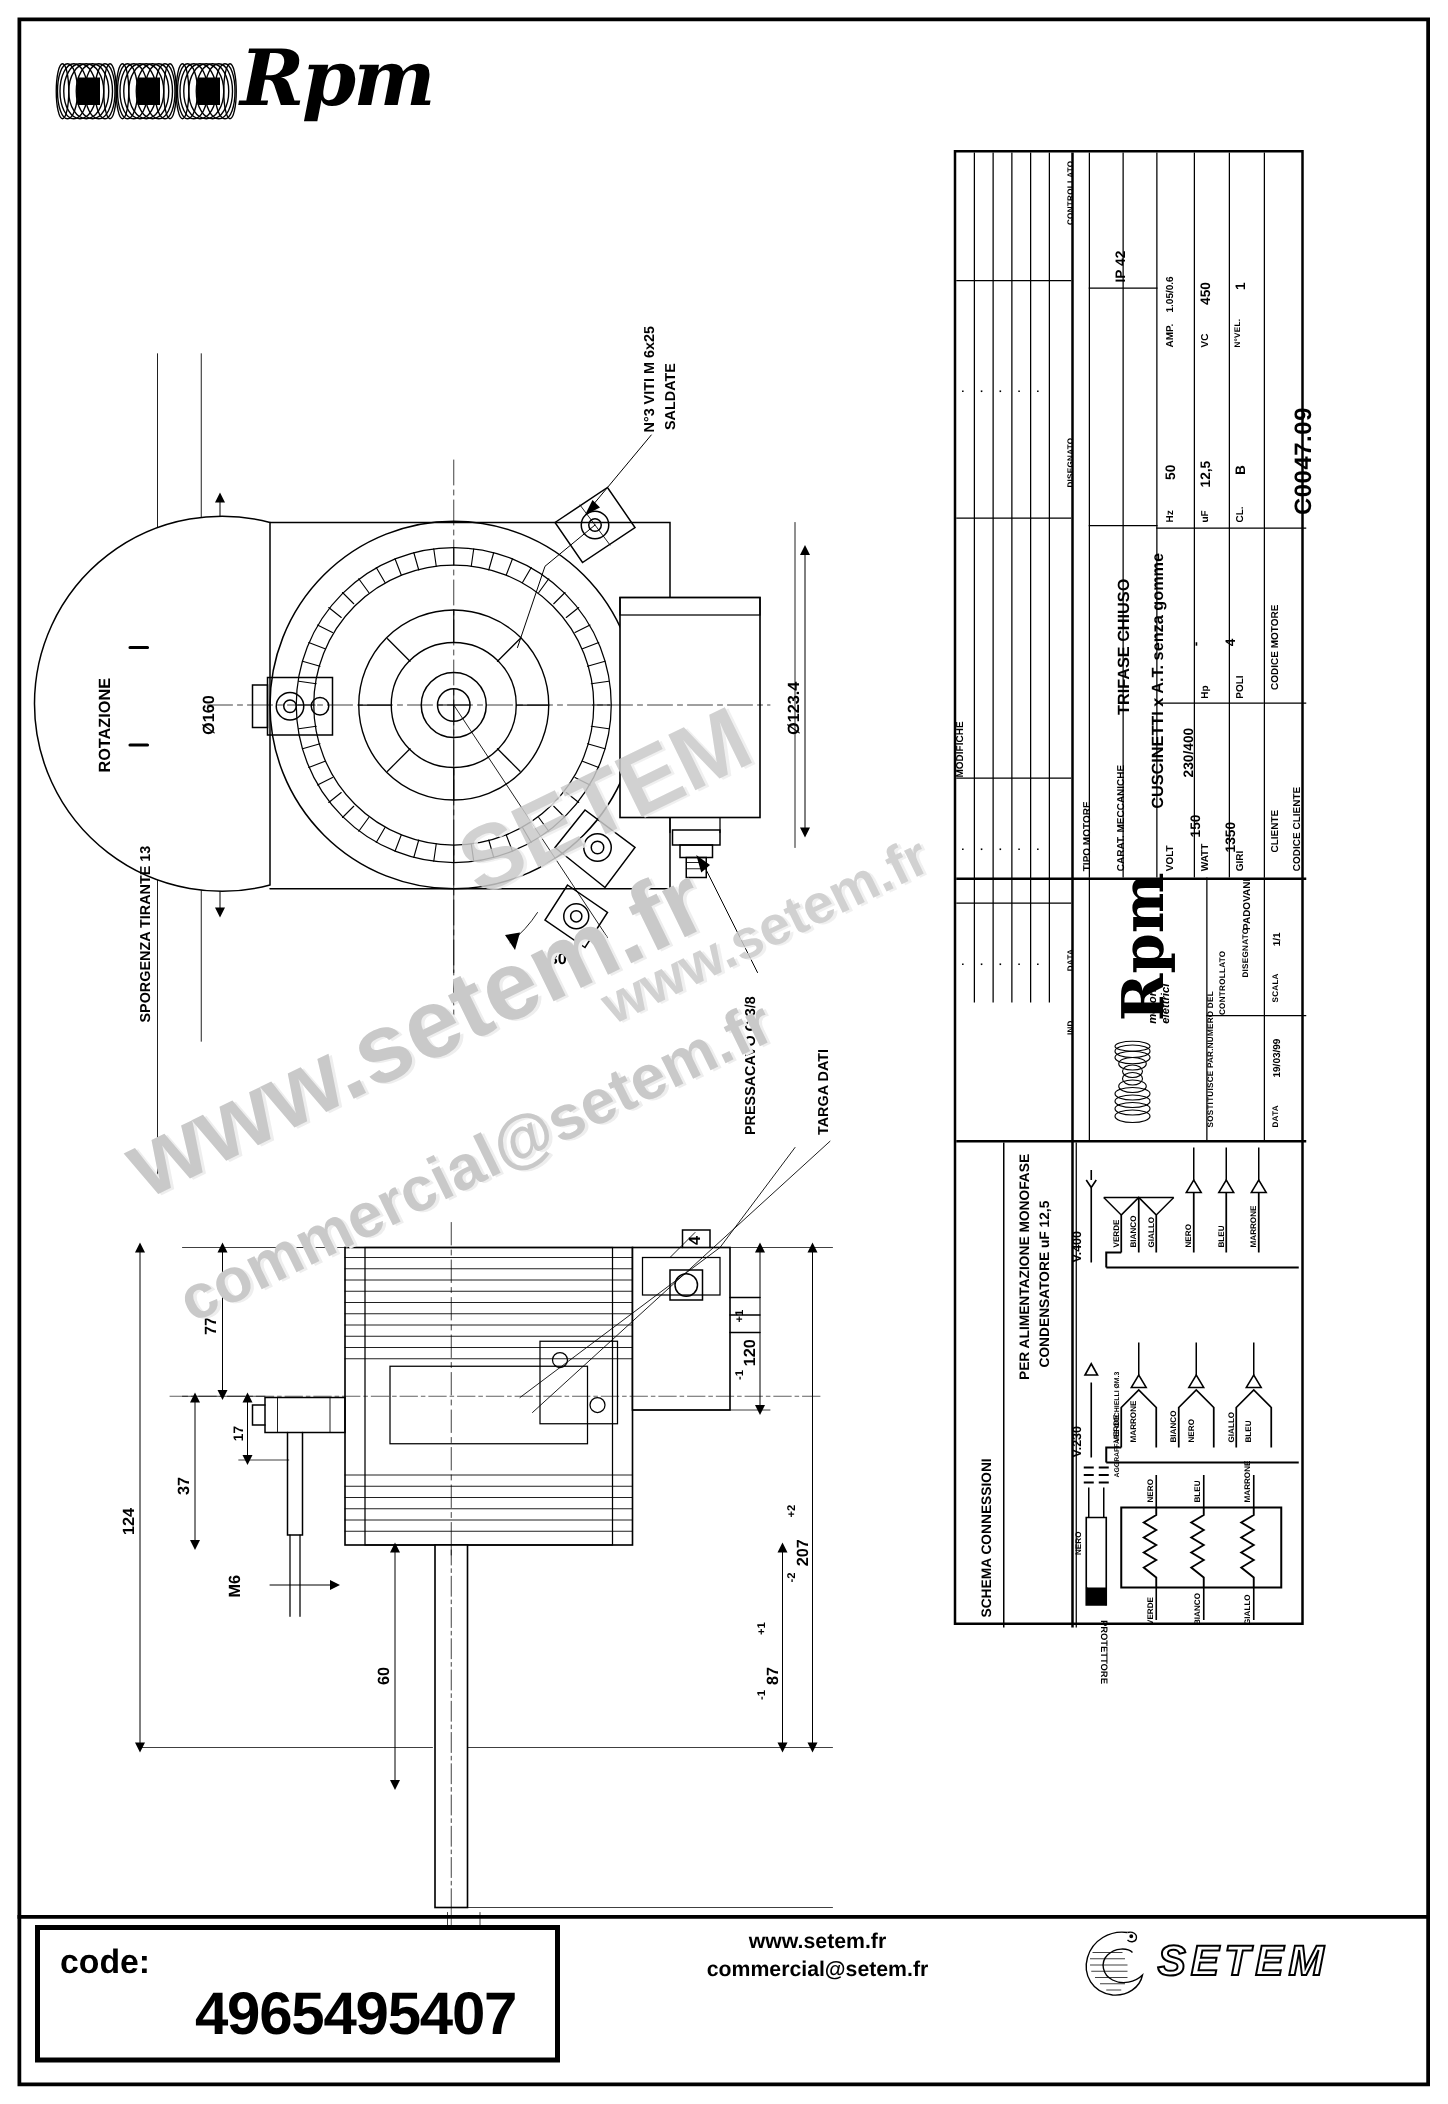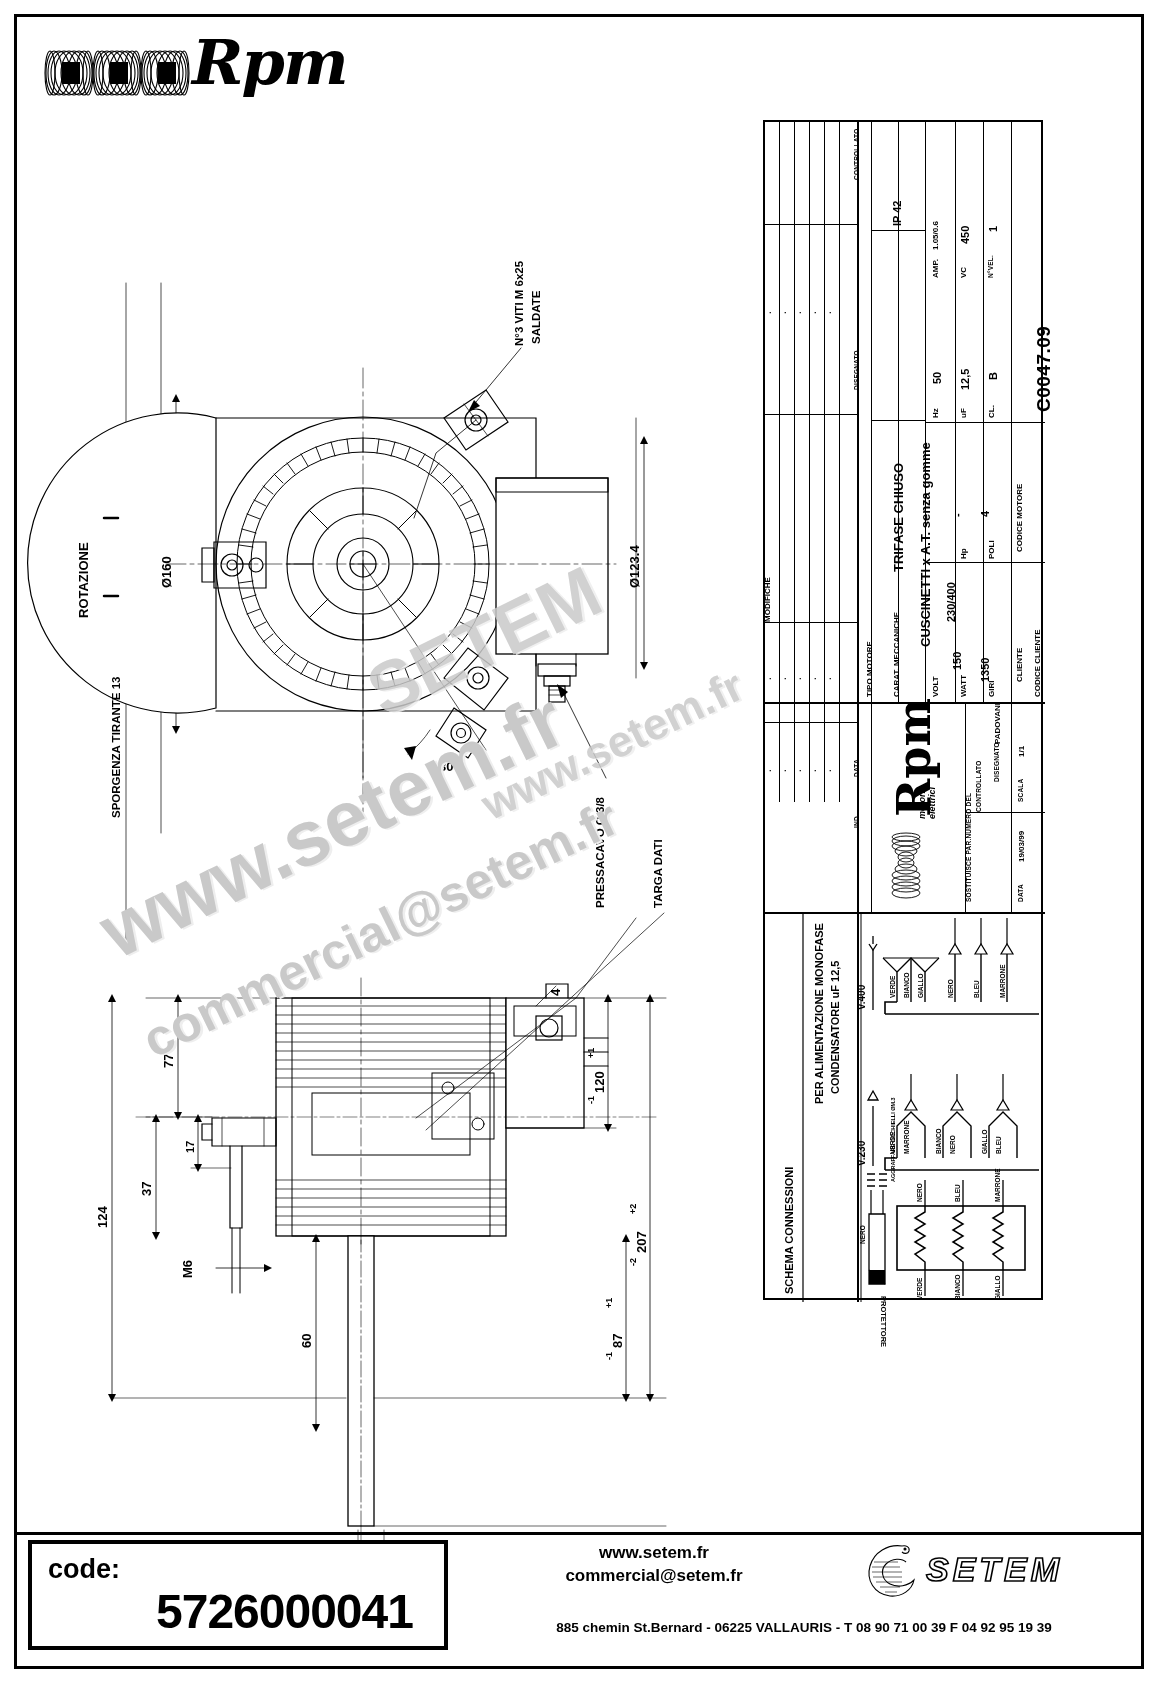--- a/index.html
+++ b/index.html
@@ -689,28 +689,27 @@
     <div class="w2">commercial@setem.fr</div>
     <div class="w3">SETEM</div>
     <div class="w4">www.setem.fr</div>
   </div>
 
   <div id="footer">
     <div style="position:absolute;left:0;top:0;width:1130px;height:0;border-top:3px solid #000"></div>
 
     <div id="code-box">
       <div id="code-label">code:</div>
-      <div id="code-value">5726000041</div>
+      <div id="code-value">4965495407</div>
     </div>
 
     <div id="setem-contact">
       <div class="line">www.setem.fr</div>
       <div class="line">commercial@setem.fr</div>
     </div>
-    <div id="setem-address">885 chemin St.Bernard  -  06225 VALLAURIS  -  T 08 90 71 00 39   F 04 92 95 19 39</div>
 
     <div id="setem-logo">
       <svg width="70" height="60" viewBox="0 0 70 60">
         <g stroke="#000" stroke-width="1.1" fill="none">
           <path d="M50 6 C36 4 22 12 18 26 C14 40 22 54 38 56 C50 57 60 50 62 40
                    C56 46 46 48 38 44 C30 40 28 30 34 24 C40 18 50 18 54 22" fill="#fff"></path>
           <path d="M50 6 C54 5 58 7 57 11 C56 14 52 14 50 12" fill="#fff"></path>
           <circle cx="53" cy="9" r="1" fill="#000"></circle>
           <g stroke-width="0.6">
             <path d="M22 22 L46 22"></path>

